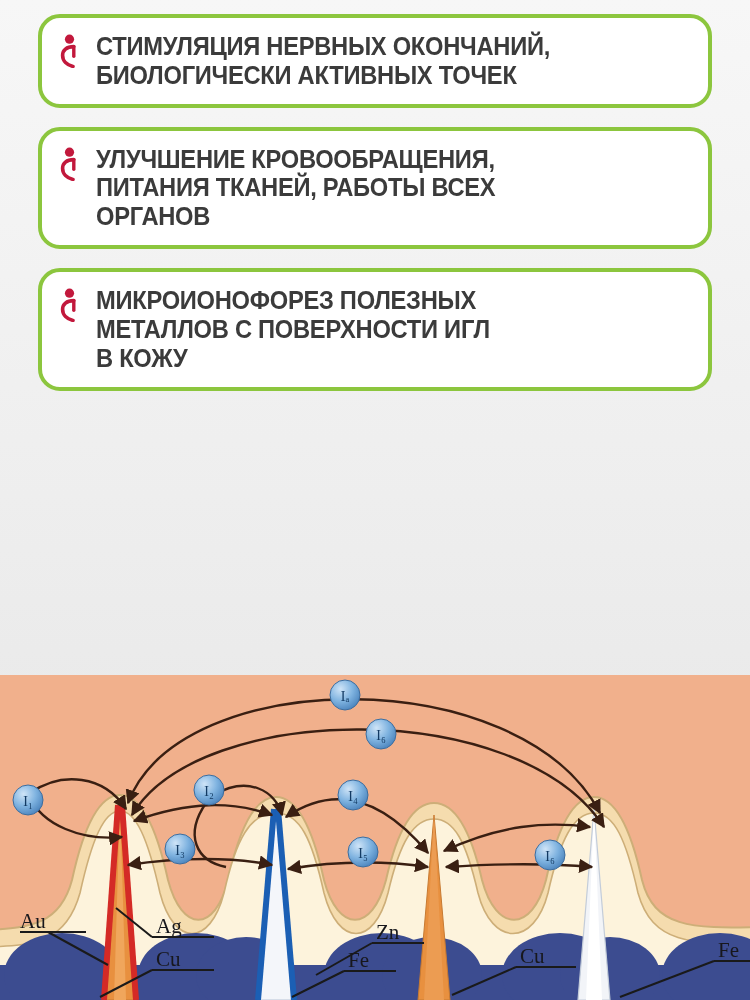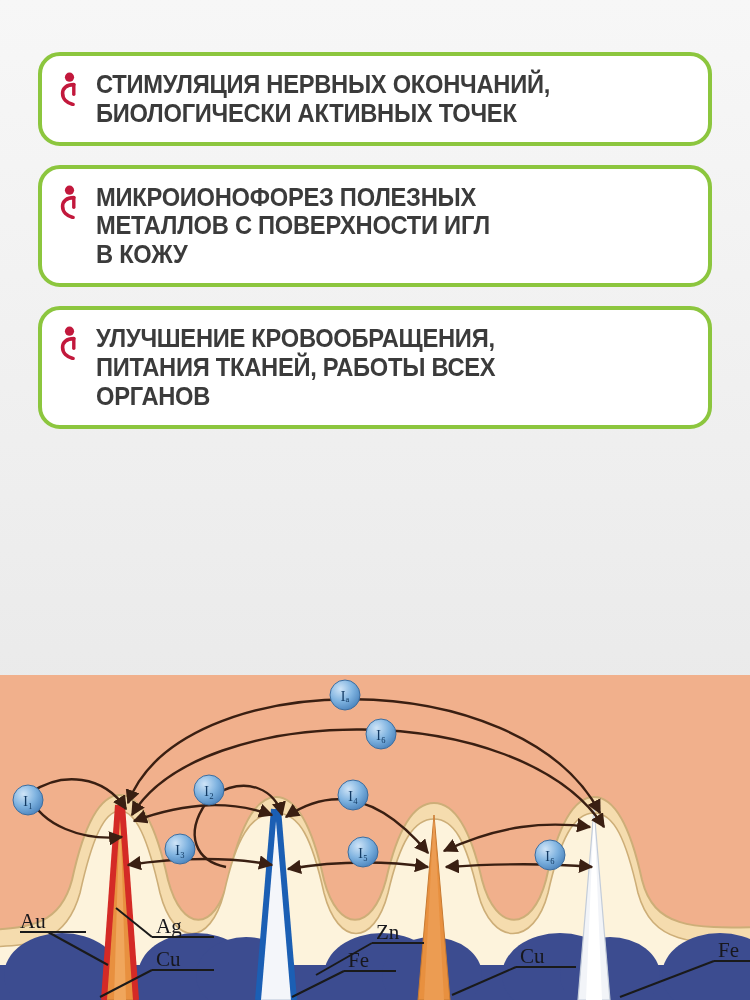--- a/index.html
+++ b/index.html
@@ -7,21 +7,21 @@
   body{
     width:750px;height:1000px;overflow:hidden;
     font-family:"Liberation Sans","DejaVu Sans",sans-serif;
     background:linear-gradient(180deg,#f7f7f7 0%,#ededed 55%,#e4e4e4 100%);
   }
   #root{position:relative;width:750px;height:1000px;}
 
   
   .benefits{
     position:absolute;left:0;top:0;width:750px;height:675px;
-    box-sizing:border-box;padding:14px 38px 0 38px;margin-top:38px;
+    box-sizing:border-box;padding:14px 38px 0 38px;
   }
   .benefit-card{
     position:relative;
     border:4px solid #8cc63e;
     border-radius:22px;
     background:#ffffff;
     box-sizing:border-box;
     padding:14px 16px 14px 54px;
     margin-bottom:19px;
   }
@@ -67,34 +67,34 @@
 БИОЛОГИЧЕСКИ АКТИВНЫХ ТОЧЕК</span>
     </div>
 
 
     <div class="benefit-card">
       <svg class="benefit-bullet" viewBox="0 0 26 34">
         <circle cx="13.5" cy="5.2" r="4.6" fill="#c2183c"></circle>
         <path d="M17.8 12.6 C10.5 12.6 6.6 16.2 6.6 21.3 C6.6 27.0 11.0 31.2 17.0 32.4" fill="none" stroke="#c2183c" stroke-width="3.6" stroke-linecap="round"></path>
         <path d="M17.8 12.6 L17.8 22.2" fill="none" stroke="#c2183c" stroke-width="3.4" stroke-linecap="round"></path>
       </svg>
-      <span class="benefit-text">МИКРОИОНОФОРЕЗ ПОЛЕЗНЫХ
-МЕТАЛЛОВ С ПОВЕРХНОСТИ ИГЛ
-В КОЖУ</span>
+      <span class="benefit-text">УЛУЧШЕНИЕ КРОВООБРАЩЕНИЯ,
+ПИТАНИЯ ТКАНЕЙ, РАБОТЫ ВСЕХ
+ОРГАНОВ</span>
     </div>
 
     <div class="benefit-card">
       <svg class="benefit-bullet" viewBox="0 0 26 34">
         <circle cx="13.5" cy="5.2" r="4.6" fill="#c2183c"></circle>
         <path d="M17.8 12.6 C10.5 12.6 6.6 16.2 6.6 21.3 C6.6 27.0 11.0 31.2 17.0 32.4" fill="none" stroke="#c2183c" stroke-width="3.6" stroke-linecap="round"></path>
         <path d="M17.8 12.6 L17.8 22.2" fill="none" stroke="#c2183c" stroke-width="3.4" stroke-linecap="round"></path>
       </svg>
-      <span class="benefit-text">УЛУЧШЕНИЕ КРОВООБРАЩЕНИЯ,
-ПИТАНИЯ ТКАНЕЙ, РАБОТЫ ВСЕХ
-ОРГАНОВ</span>
+      <span class="benefit-text">МИКРОИОНОФОРЕЗ ПОЛЕЗНЫХ
+МЕТАЛЛОВ С ПОВЕРХНОСТИ ИГЛ
+В КОЖУ</span>
     </div>
 
   </section>
 
   <section class="illustration">
     <svg width="750" height="325" viewBox="0 0 750 325">
       <defs>
         <radialGradient id="ionGrad" cx="35%" cy="30%" r="75%">
           <stop offset="0%" stop-color="#cfe4f7"></stop>
           <stop offset="55%" stop-color="#7fb3e0"></stop>

